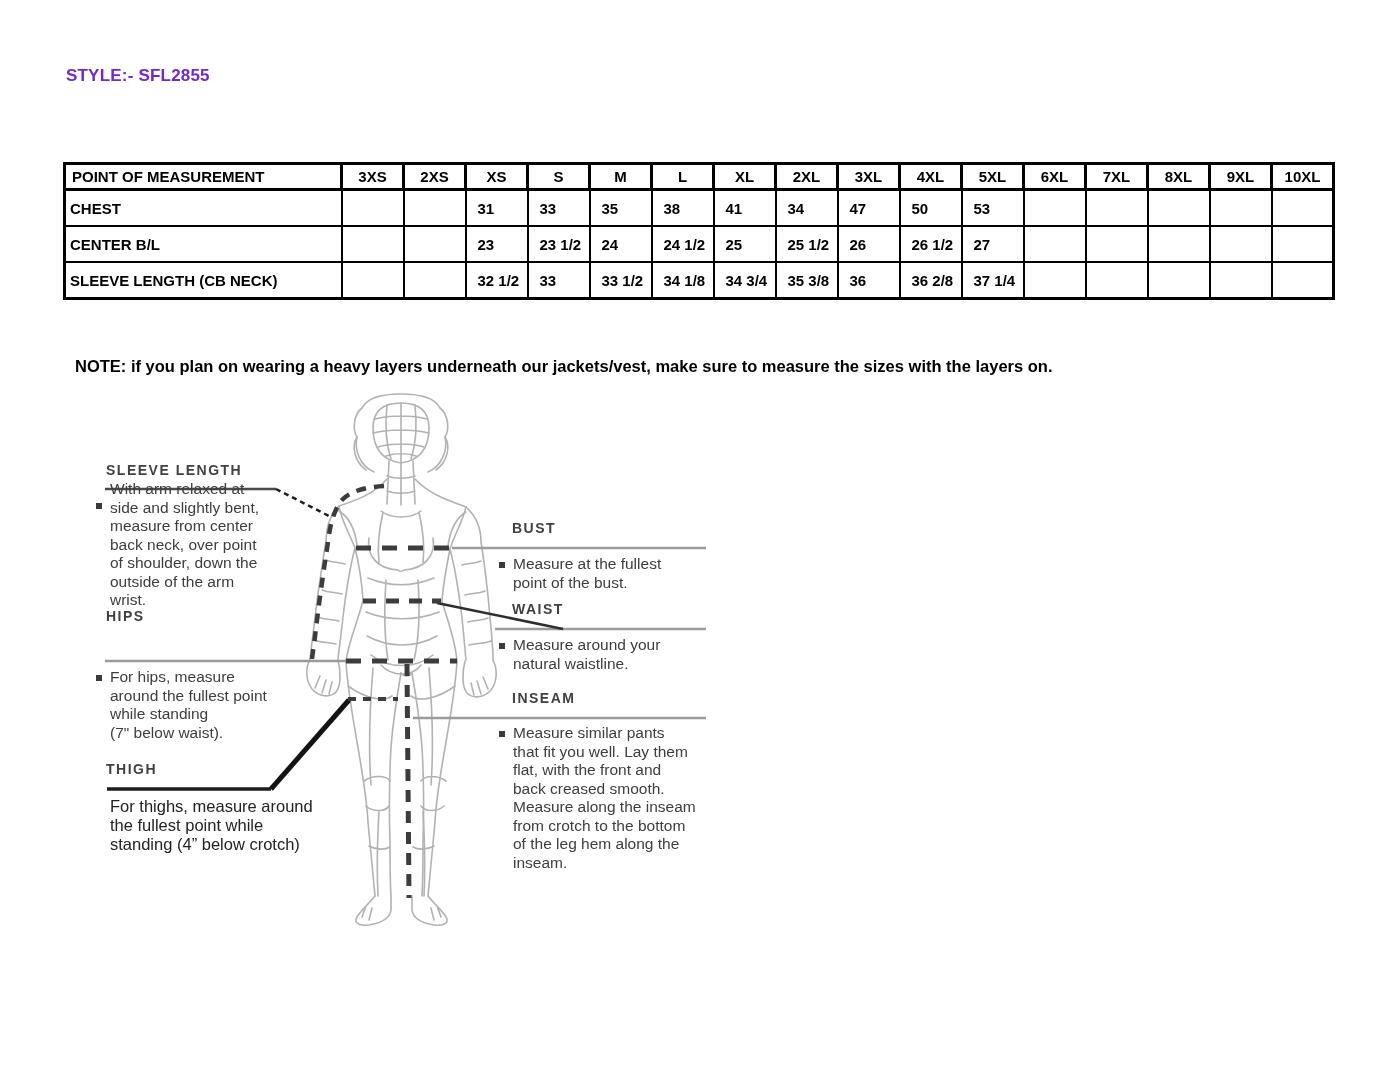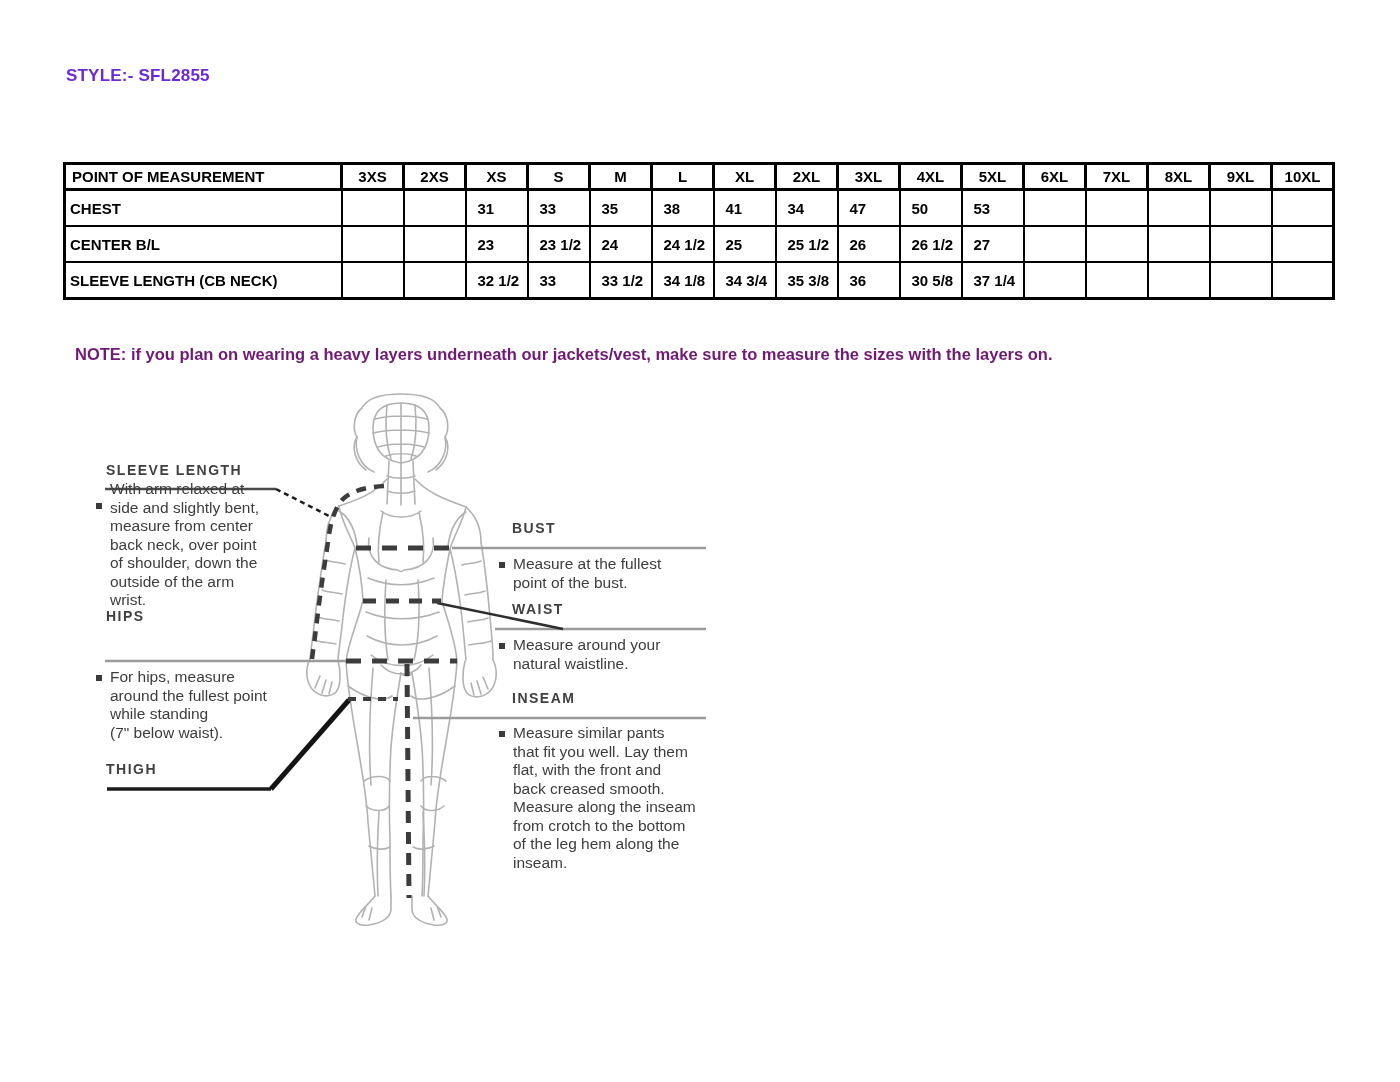--- a/index.html
+++ b/index.html
@@ -6,22 +6,22 @@
   #page{
     position:relative;width:1400px;height:1082px;background:#ffffff;overflow:hidden;
     font-family:"Liberation Sans",sans-serif;color:#000;
   }
   
   .style-title{
     position:absolute;left:66px;top:66px;
     font-size:17px;font-weight:bold;letter-spacing:.2px;color:#6d28d9;
   }
   .note-line{
-    position:absolute;left:75px;top:345px;width:1200px;
-    font-size:16.5px;font-weight:bold;color:#701a75;
+    position:absolute;left:75px;top:357px;width:1200px;
+    font-size:16.5px;font-weight:bold;color:#000000;
   }
   
   .table-wrap{position:absolute;left:63px;top:162px;}
   table.size-chart{
     border-collapse:collapse;table-layout:fixed;width:1272px;
     border:3px solid #000;
     font-family:"Liberation Sans",sans-serif;font-size:15px;font-weight:bold;color:#000;
   }
   table.size-chart col.c-label{width:277px;}
   table.size-chart th,table.size-chart td{
@@ -120,21 +120,21 @@
             <th>SLEEVE LENGTH (CB NECK)</th>
             <td></td>
             <td></td>
             <td>32 1/2</td>
             <td>33</td>
             <td>33 1/2</td>
             <td>34 1/8</td>
             <td>34 3/4</td>
             <td>35 3/8</td>
             <td>36</td>
-            <td>30 5/8</td>
+            <td>36 2/8</td>
             <td>37 1/4</td>
             <td></td>
             <td></td>
             <td></td>
             <td></td>
             <td></td>
           </tr>
         </tbody>
     </table>
   </div>
@@ -198,20 +198,23 @@
 wrist.</div>
 
   <div class="dg-head" style="left:106px;top:608px;">HIPS</div>
   <div class="bullet" style="left:96px;top:675px;"></div>
   <div class="dg-desc" style="left:110px;top:668px;width:210px;">For hips, measure
 around the fullest point
 while standing
 (7" below waist).</div>
 
   <div class="dg-head" style="left:106px;top:761px;">THIGH</div>
+  <div class="dg-desc clean" style="left:110px;top:797px;width:215px;">For thighs, measure around
+the fullest point while
+standing (4” below crotch)</div>
 
   <div class="dg-head" style="left:512px;top:520px;">BUST</div>
   <div class="bullet" style="left:499px;top:562px;"></div>
   <div class="dg-desc" style="left:513px;top:555px;width:200px;">Measure at the fullest
 point of the bust.</div>
 
   <div class="dg-head" style="left:512px;top:601px;">WAIST</div>
   <div class="bullet" style="left:499px;top:643px;"></div>
   <div class="dg-desc" style="left:513px;top:636px;width:200px;">Measure around your
 natural waistline.</div>

